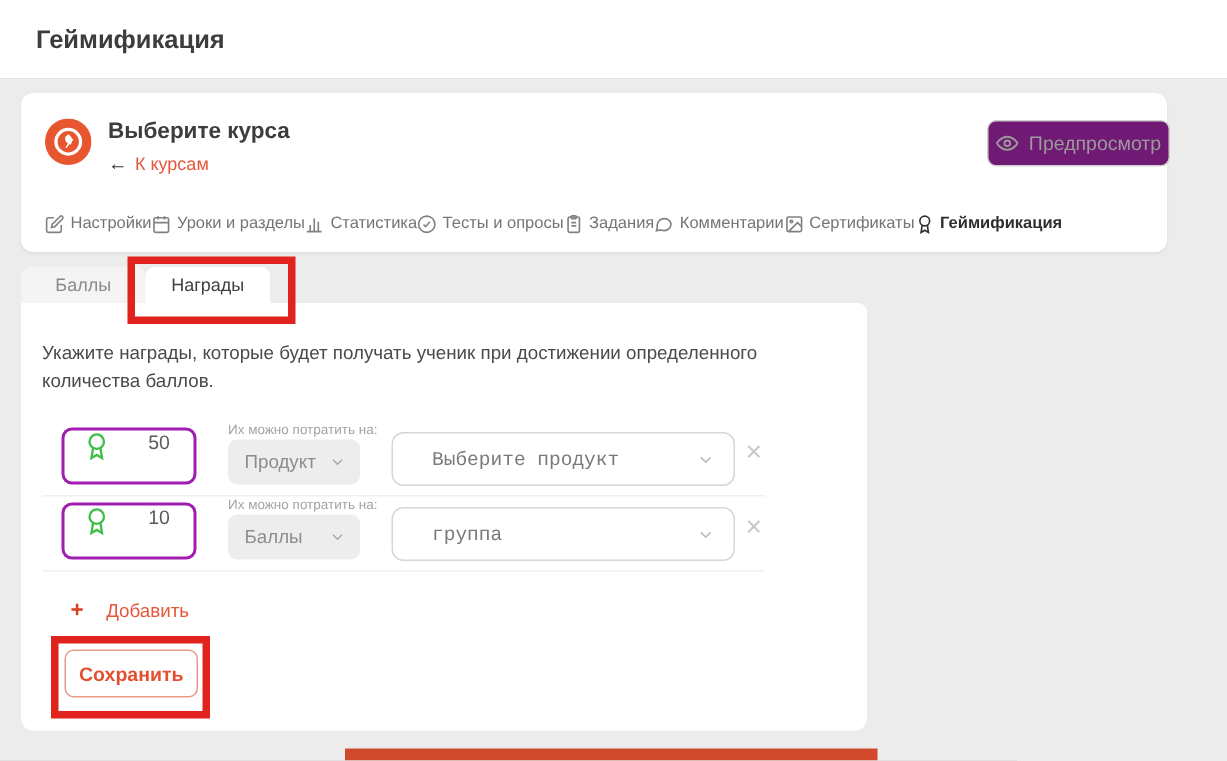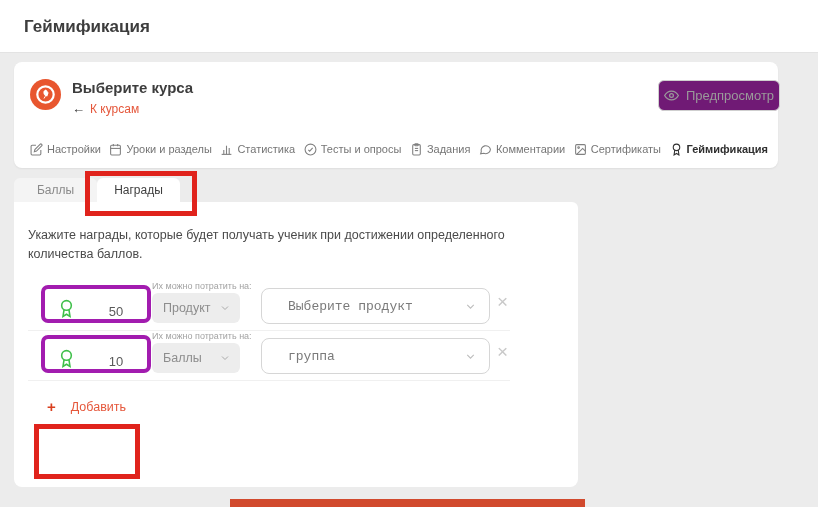--- a/index.html
+++ b/index.html
@@ -13,21 +13,21 @@
   
   .card { position:absolute; left:14px; top:62px; width:764px; height:106px; background:#fff; border-radius:8px; box-shadow:0 1px 2px rgba(0,0,0,.06); }
   .avatar { position:absolute; left:16px; top:17px; width:31px; height:31px; }
   .course-title { position:absolute; left:58px; top:17px; font-size:15px; font-weight:bold; color:#3d3d3d; }
   .back-link { position:absolute; left:58px; top:39px; font-size:12px; color:#e5573b; text-decoration:none; cursor:pointer; }
   .back-link .arr { color:#333; margin-right:5px; font-size:13px; }
   .preview-btn { position:absolute; left:644px; top:18px; width:122px; height:31px; background:#701a75; border:1px solid #cfcfcf; border-radius:6px; display:flex; align-items:center; justify-content:center; gap:7px; color:#9a9a9a; font-size:13px; cursor:pointer; }
   .preview-btn svg { stroke:#9a9a9a; }
 
   
-  .nav { position:absolute; left:16px; right:10px; top:70px; height:34px; display:flex; align-items:center; justify-content:space-between; overflow:hidden; }
+  .nav { position:absolute; left:16px; right:10px; top:70px; height:34px; display:flex; align-items:center; justify-content:flex-start; overflow:hidden; }
   .nav-item { display:flex; align-items:center; gap:4px; font-size:11px; color:#757575; white-space:nowrap; cursor:pointer; }
   .nav-item svg { stroke:#818181; flex:none; }
   .nav-item.active { color:#2f2f2f; font-weight:bold; }
   .nav-item.active svg { stroke:#2f2f2f; }
 
   
   .subtab { position:absolute; height:25px; line-height:25px; text-align:center; font-size:12px; border-radius:6px 6px 0 0; cursor:pointer; }
   .subtab.points { left:14px; top:178px; width:83px; background:#f4f4f4; color:#8a8a8a; }
   .subtab.rewards { left:97px; top:178px; width:83px; background:#fff; color:#3f3f3f; z-index:3; }
 
@@ -36,21 +36,21 @@
   .annotate.tab { left:85px; top:171px; width:112px; height:45px; }
   .annotate.save { left:34px; top:424px; width:106px; height:55px; }
 
   
   .panel { position:absolute; left:14px; top:202px; width:564px; height:285px; background:#fff; border-radius:0 6px 8px 8px; }
   .instruction { position:absolute; left:28px; top:226px; width:545px; font-size:12.5px; line-height:1.55; color:#4a4a4a; }
 
   
   .reward-row { position:absolute; left:0; width:578px; height:50px; }
   .row-1 { top:280px; } .row-2 { top:330px; }
-  .points-box { position:absolute; left:41px; top:5px; width:110px; height:38px; border:4px solid #a21caf; border-radius:7px; background:#fff; display:flex; align-items:flex-end; cursor:text; }
+  .points-box { position:absolute; left:41px; top:5px; width:90px; height:38px; border:2px solid #a21caf; border-radius:7px; background:#fff; display:flex; align-items:flex-start; cursor:text; }
   .points-box svg { margin-left:11px; stroke:#3fbf4a; }
   .points-val { flex:1; text-align:center; margin-left:8px; font-size:13px; color:#5a5a5a; }
   .spend-label { position:absolute; left:152px; top:1px; font-size:9px; color:#a3a3a3; }
   .sel-small { position:absolute; left:152px; top:13px; width:88px; height:30px; background:#ededed; border-radius:6px; display:flex; align-items:center; font-size:12.5px; color:#8d8d8d; cursor:pointer; }
   .sel-small .txt { margin-left:11px; flex:1; }
   .sel-small svg { margin-right:9px; stroke:#a9a9a9; }
   .sel-big { position:absolute; left:261px; top:8px; width:229px; height:36px; background:#fff; border:1px solid #d6d6d6; border-radius:8px; display:flex; align-items:center; font-size:13px; color:#7a7a7a; cursor:pointer; }
   .sel-big .txt { margin-left:26px; flex:1;font-family:Liberation Mono, monospace; }
   .sel-big svg { margin-right:12px; stroke:#bdbdbd; }
   .row-x { position:absolute; left:497px; top:12px; font-size:19px; color:#c9c9c9; cursor:pointer; line-height:1; font-weight:300; }
@@ -213,19 +213,20 @@
         </svg>
     </div>
     <div class="row-x">×</div>
   </div>
   <div class="divider div-2"></div>
 
   <div class="add-link">
     <span class="plus">+</span>
     <span class="lbl">Добавить</span>
   </div>
+  <button class="save-btn">Сохранить</button>
 
   <div class="annotate tab"></div>
   <div class="annotate save"></div>
 
   <div class="bottom-bar"></div>
 
 </div>
 
 </body></html>

